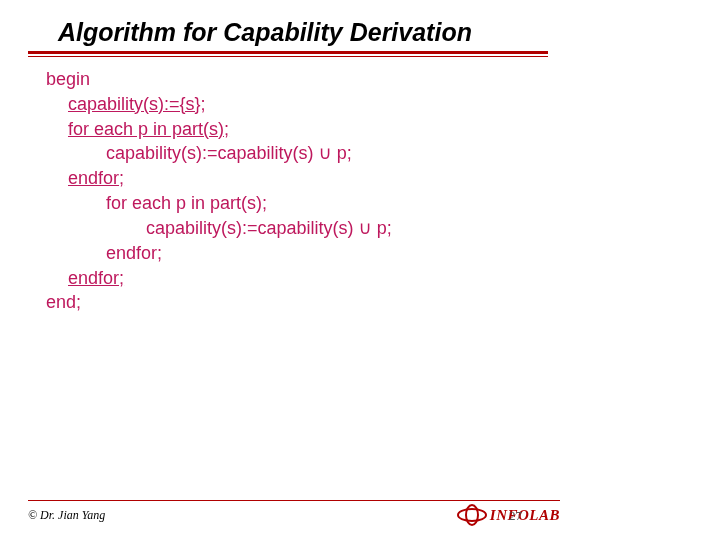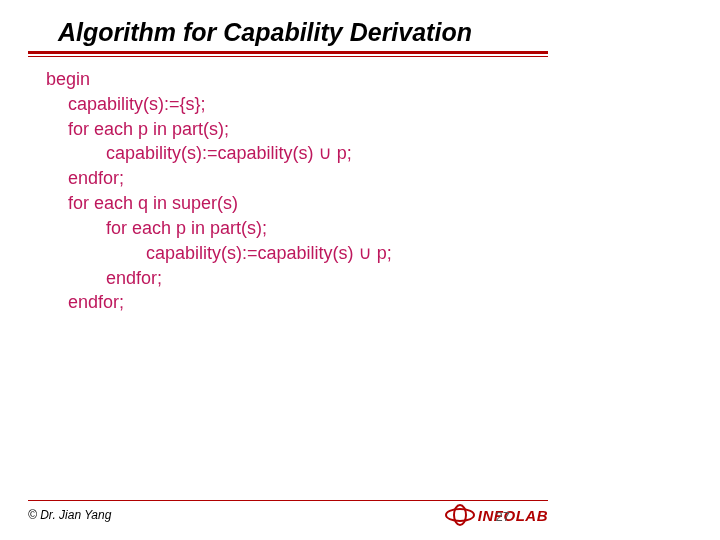--- a/index.html
+++ b/index.html
@@ -28,28 +28,29 @@
     border-top: 1px solid #b00000;
     margin-bottom: 10px;
   }
   .body {
     font-size: 18px;
     line-height: 1.38;
     color: #be185d;
     padding-left: 18px;
   }
   .lvl0 { padding-left: 0; }
-  .lvl1 { padding-left: 22px; }
+  .lvl1 { padding-left: 22px; text-decoration: underline; }
   .lvl2 { padding-left: 60px; }
   .lvl3 { padding-left: 100px; }
   .footer {
     position: absolute;
     bottom: 14px;
     left: 28px;
-    right: 28px;
+    right: 16px;
+    font-family: Liberation Serif, serif;
   }
   .footer-rule {
     border: none;
     border-top: 1px solid #b00000;
     margin-bottom: 3px;
   }
   .footer-row {
     display: flex;
     justify-content: space-between;
     align-items: center;
@@ -99,25 +100,25 @@
   <div class="title">Algorithm for Capability Derivation</div>
   <hr class="title-rule">
   <hr class="title-rule2">
 
   <div class="body" id="body">
       <div class="lvl0">begin</div>
       <div class="lvl1">capability(s):={s};</div>
       <div class="lvl1">for each p in part(s);</div>
       <div class="lvl2">capability(s):=capability(s) ∪ p;</div>
       <div class="lvl1"> endfor;</div>
-      <div class="lvl1">for each q in super(s)</div>
       <div class="lvl2">for each p in part(s);</div>
       <div class="lvl3">capability(s):=capability(s) ∪ p;</div>
       <div class="lvl2">endfor;</div>
       <div class="lvl1">endfor;</div>
+      <div class="lvl0">end;</div>
     </div>
 
   <div class="footer">
     <hr class="footer-rule">
     <div class="footer-row">
       <div class="copyright">© Dr. Jian Yang</div>
       <div class="logo">
         <div class="logo-mark">
           <div class="oval horiz"></div>
           <div class="oval vert"></div>

